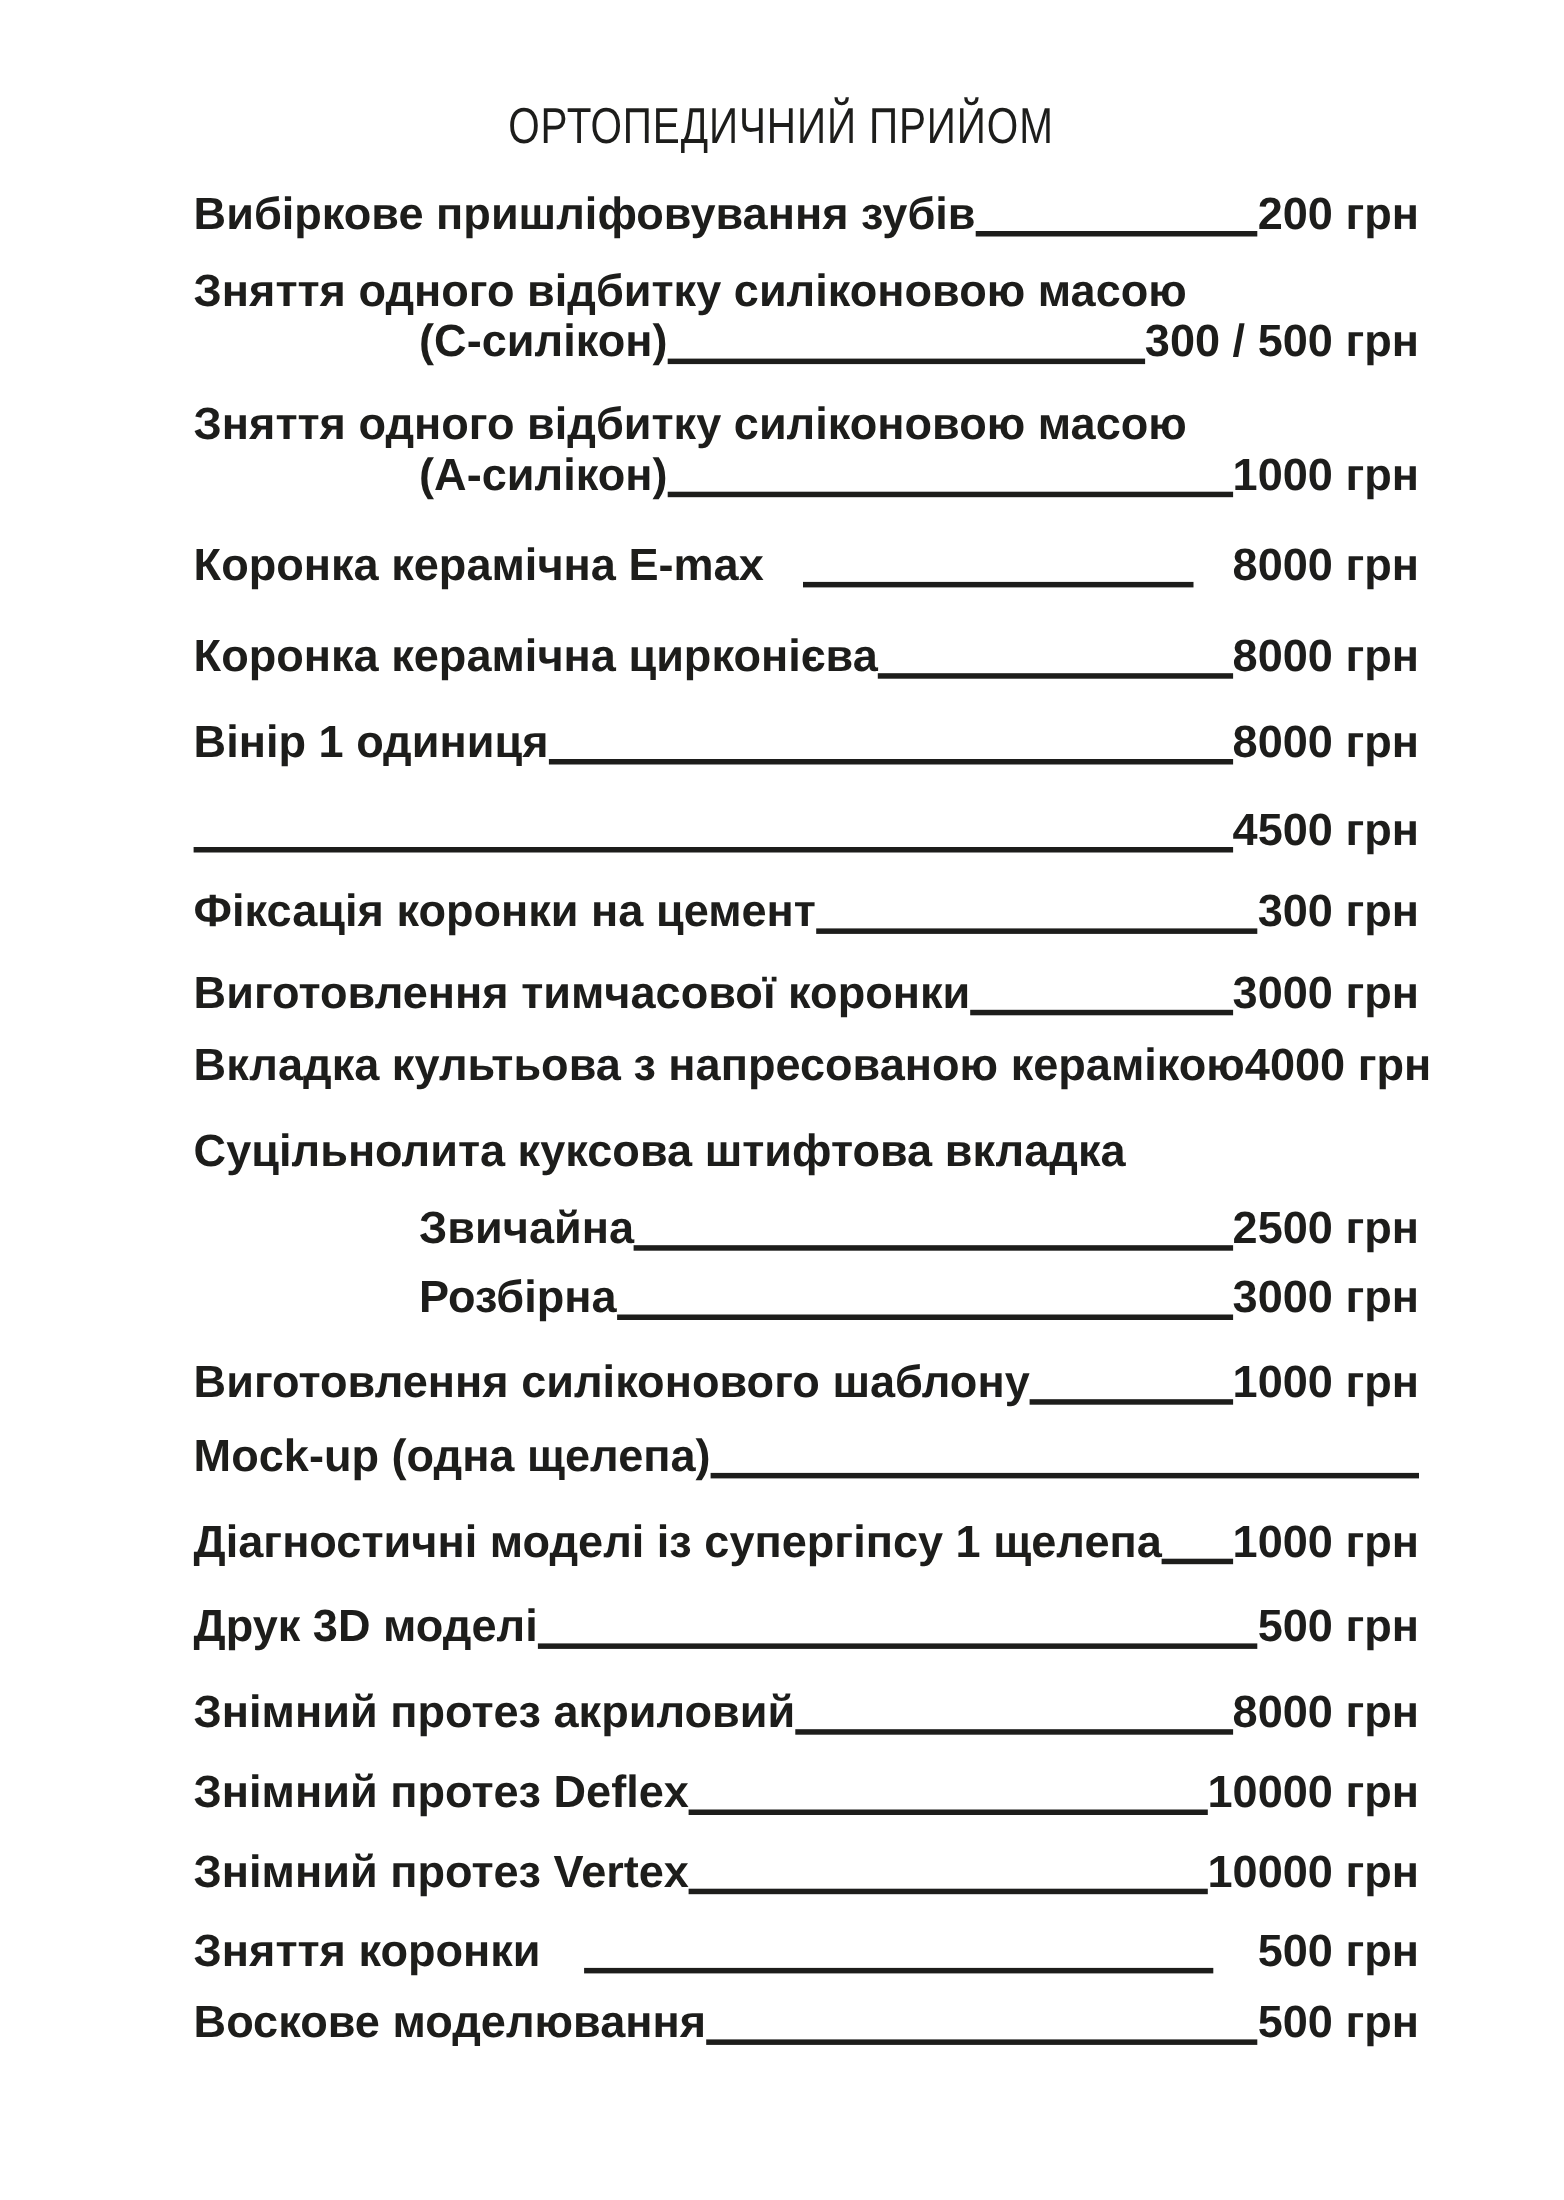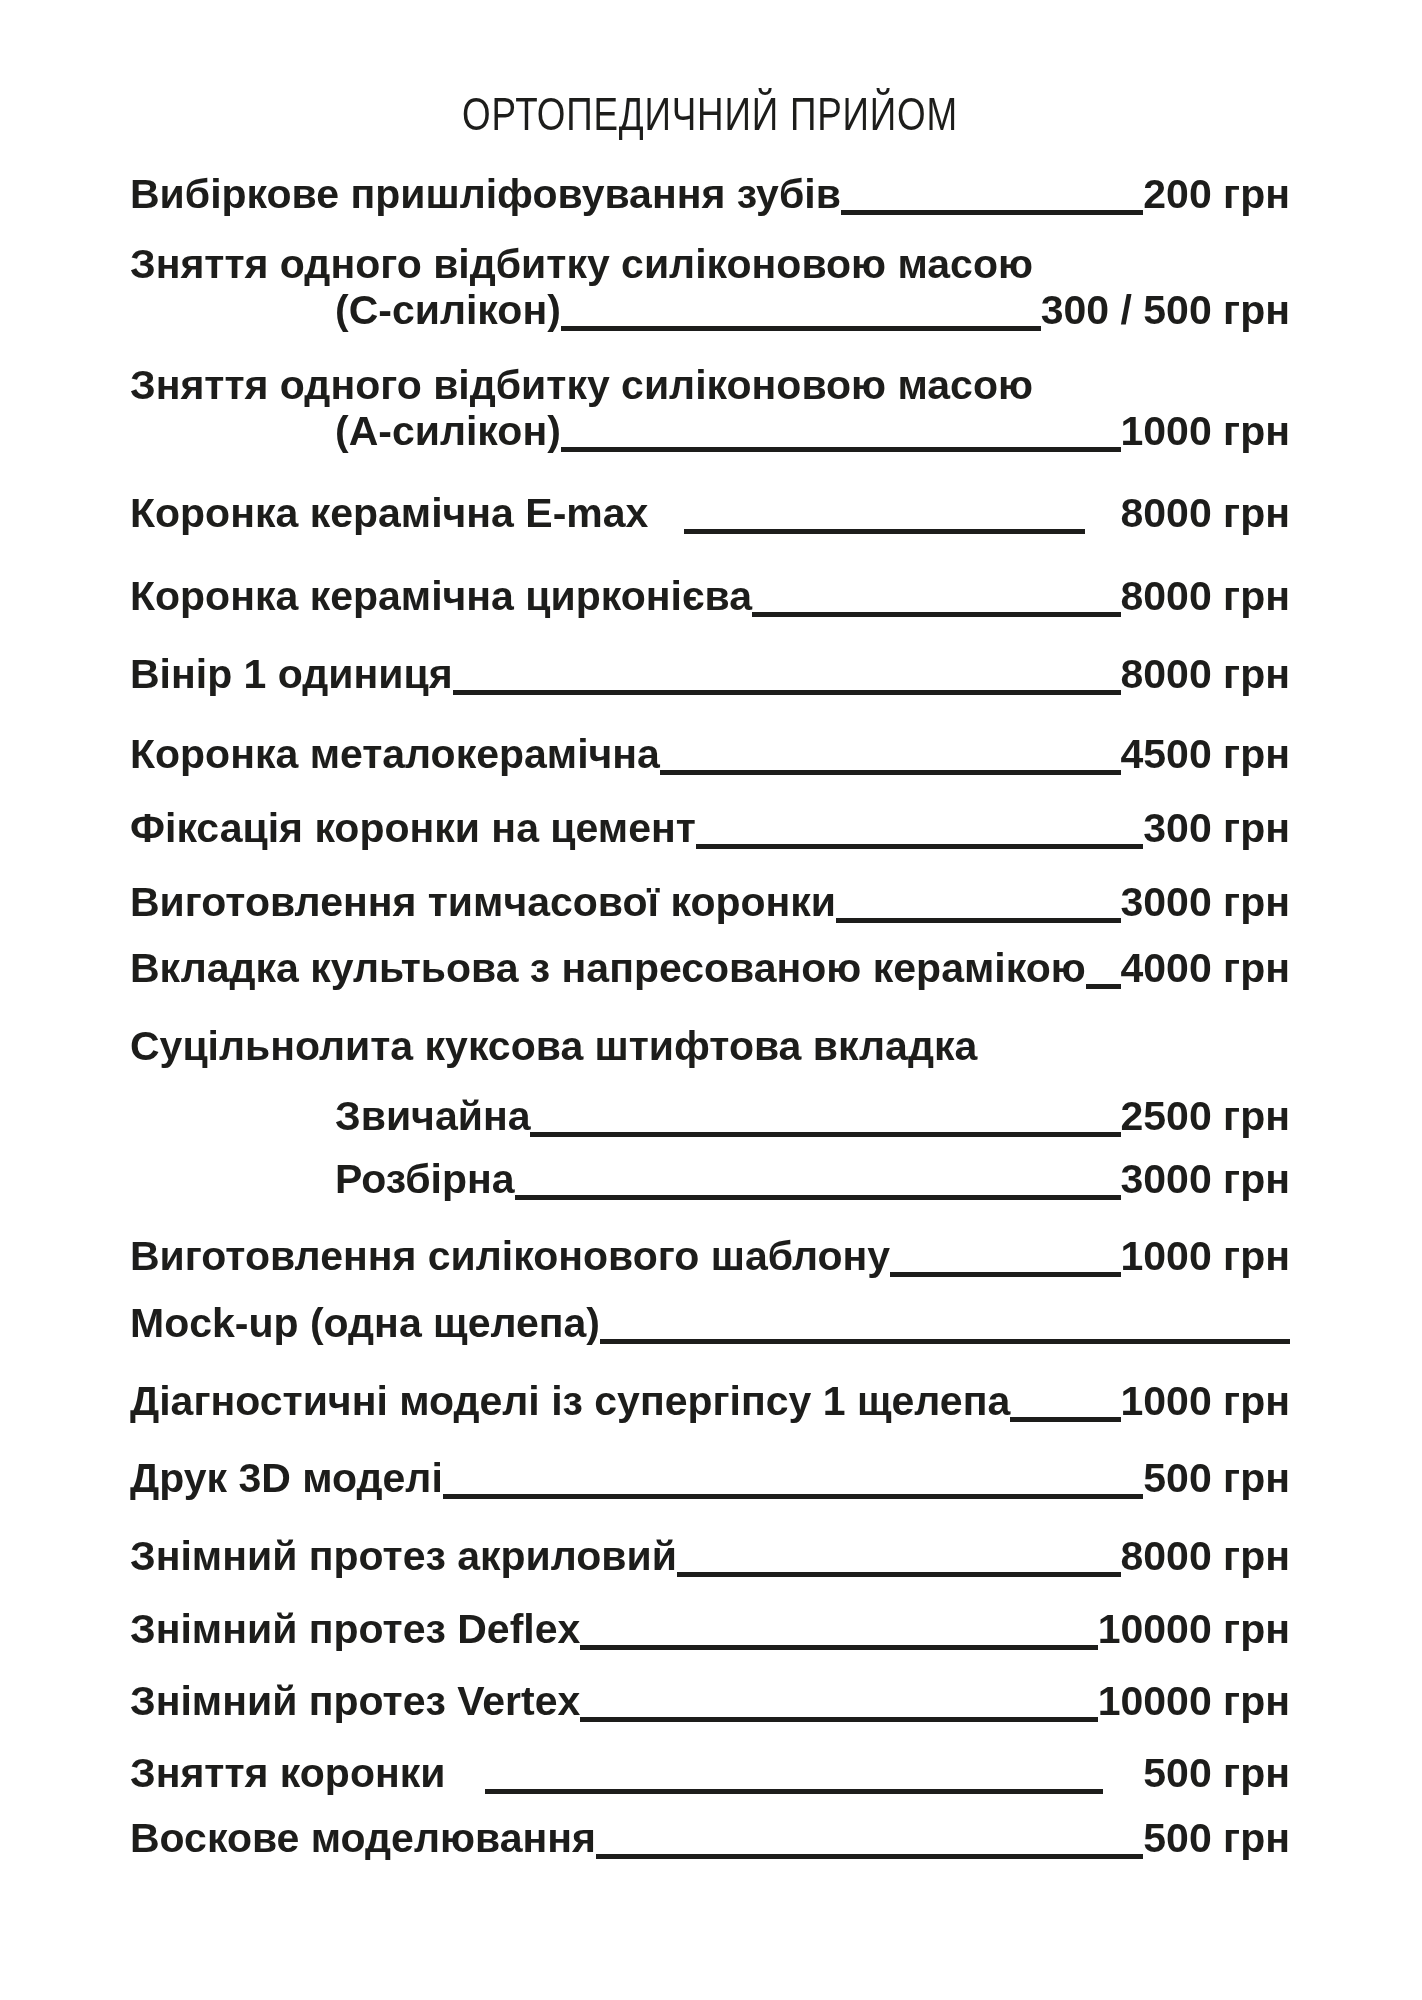--- a/index.html
+++ b/index.html
@@ -30,20 +30,21 @@
     letter-spacing: 1px;
     transform: scaleX(0.8);
     transform-origin: 50% 50%;
     white-space: nowrap;
   }
   .row {
     font-size: 41px;
     font-weight: 700;
     line-height: 50px;
     white-space: nowrap;
+    margin-left: 46px;
   }
   .flexline {
     display: flex;
     align-items: stretch;
   }
   .label, .price {
     flex: 0 0 auto;
   }
   .fill {
     flex: 1 1 auto;
@@ -97,21 +98,20 @@
         <span class="label">Коронка керамічна цирконієва</span>
         <span class="fill"></span>
         <span class="price">8000 грн</span>
       </div>
       <div class="row flexline" style="margin-top: 28px;">
         <span class="label">Вінір 1 одиниця</span>
         <span class="fill"></span>
         <span class="price">8000 грн</span>
       </div>
       <div class="row flexline" style="margin-top: 30px;">
-        <span class="label">Коронка металокерамічна</span>
         <span class="fill"></span>
         <span class="price">4500 грн</span>
       </div>
       <div class="row flexline" style="margin-top: 24px; text-align: right;">
         <span class="label">Фіксація коронки на цемент</span>
         <span class="fill"></span>
         <span class="price">300 грн</span>
       </div>
       <div class="row flexline" style="margin-top: 24px;">
         <span class="label">Виготовлення тимчасової коронки</span>

